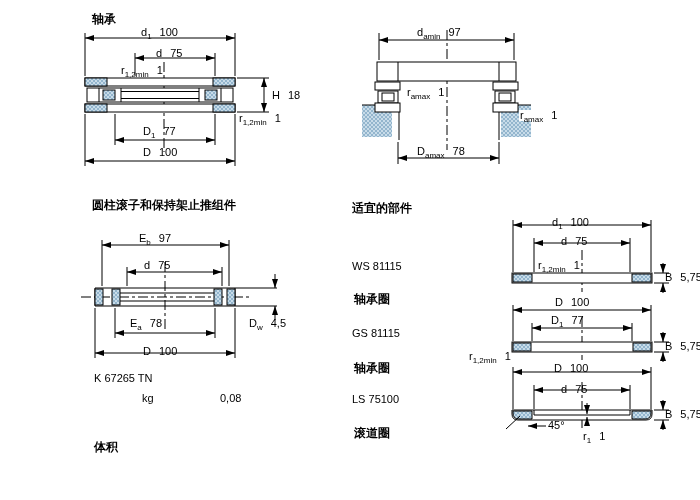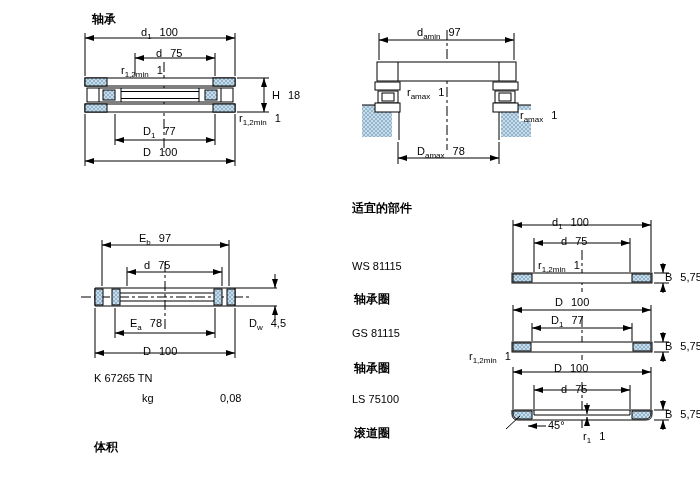--- a/index.html
+++ b/index.html
@@ -175,20 +175,21 @@
       <line x1="489" y1="429" x2="503" y2="416"></line>
       <line x1="529" y1="426" x2="511" y2="426" marker-end="url(#arr)"></line>
       <line x1="637" y1="410" x2="652" y2="410"></line>
         <line x1="637" y1="420" x2="652" y2="420"></line>
       <line x1="646" y1="400" x2="646" y2="410" marker-end="url(#arr)"></line>
       <line x1="646" y1="430" x2="646" y2="420" marker-end="url(#arr)"></line>
     </g>
   </svg>
 
   <span class="h" style="left:75px;top:11px">轴承</span>
+  <span class="h" style="left:75px;top:197px">圆柱滚子和保持架止推组件</span>
   <span class="h" style="left:335px;top:200px">适宜的部件</span>
 
   <span class="dim" style="left:124px;top:27px"><span>d</span><sub>1</sub><span class="v">100</span></span>
   <span class="dim" style="left:139px;top:48px"><span>d</span><sub></sub><span class="v">75</span></span>
   <span class="dim" style="left:104px;top:65px"><span>r</span><sub>1,2min</sub><span class="v">1</span></span>
   <span class="dim" style="left:255px;top:90px"><span>H</span><sub></sub><span class="v">18</span></span>
   <span class="dim" style="left:222px;top:113px"><span>r</span><sub>1,2min</sub><span class="v">1</span></span>
   <span class="dim" style="left:126px;top:126px"><span>D</span><sub>1</sub><span class="v">77</span></span>
   <span class="dim" style="left:126px;top:147px"><span>D</span><sub></sub><span class="v">100</span></span>
 

